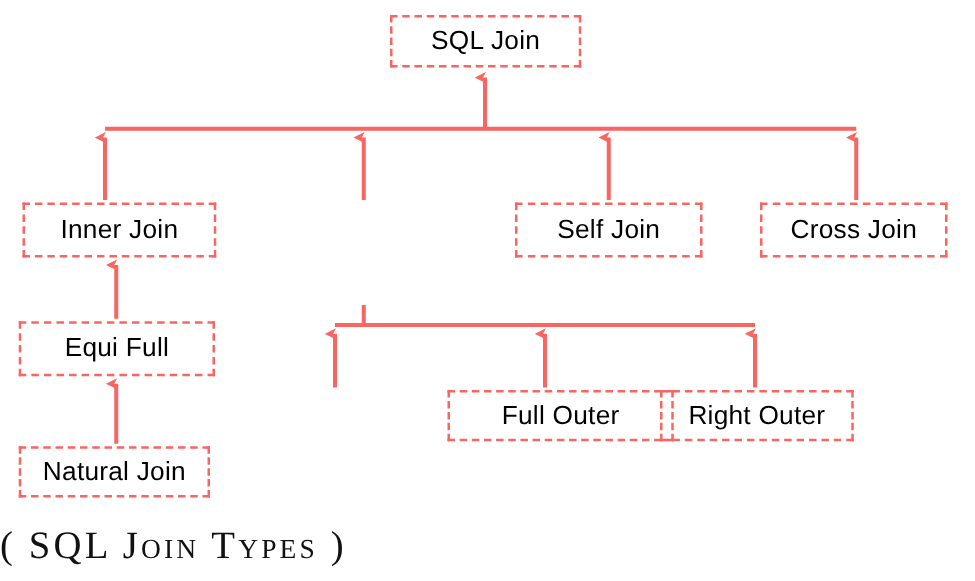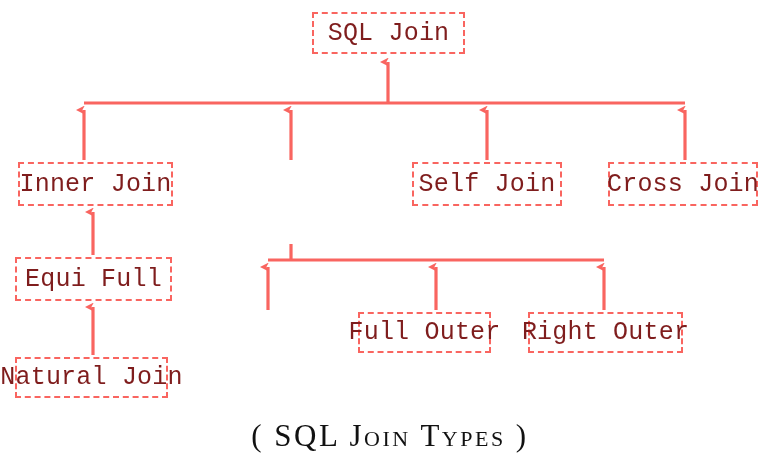--- a/index.html
+++ b/index.html
@@ -29,33 +29,33 @@
     pointer-events: none;
   }
   .node {
     position: absolute;
     box-sizing: border-box;
     border: 2px dashed #f96560;
     background: transparent;
     display: flex;
     align-items: center;
     justify-content: center;
-    color: #7f1d1d;
-    font-family: Liberation Mono, monospace;
-    font-size: 25px;
+    color: #000000;
+    font-family: Liberation Sans, sans-serif;
+    font-size: 21px;
     font-weight: 400;
     letter-spacing: 0.2px;
     white-space: nowrap;
     z-index: 3;
   }
   .caption {
     position: absolute;
     left: 0;
     width: 780px;
-    text-align: center;
+    text-align: left;
     font-family: "Liberation Serif", serif;
     font-size: 31px;
     font-variant: small-caps;
     letter-spacing: 2.5px;
     color: #111111;
     z-index: 3;
   }
 </style>
 </head>
 <body>
@@ -99,21 +99,21 @@
   <div class="node" style="left:18px; top:162px; width:155px; height:44px;">Inner Join</div>
 
 
   <div class="node" style="left:412px; top:162px; width:150px; height:44px;">Self Join</div>
 
   <div class="node" style="left:608px; top:162px; width:150px; height:44px;">Cross Join</div>
 
   <div class="node" style="left:15px; top:257px; width:157px; height:44px;">Equi Full</div>
 
 
-  <div class="node" style="left:358px; top:312px; width:133px; height:41px;">Full Outer</div>
+  <div class="node" style="left:358px; top:312px; width:181px; height:41px;">Full Outer</div>
 
   <div class="node" style="left:528px; top:312px; width:155px; height:41px;">Right Outer</div>
 
   <div class="node" style="left:15px; top:357px; width:153px; height:41px;">Natural Join</div>
 
   <div class="caption" style="top:418px;">( SQL Join Types )</div>
 
 </div>
 
 </body></html>

